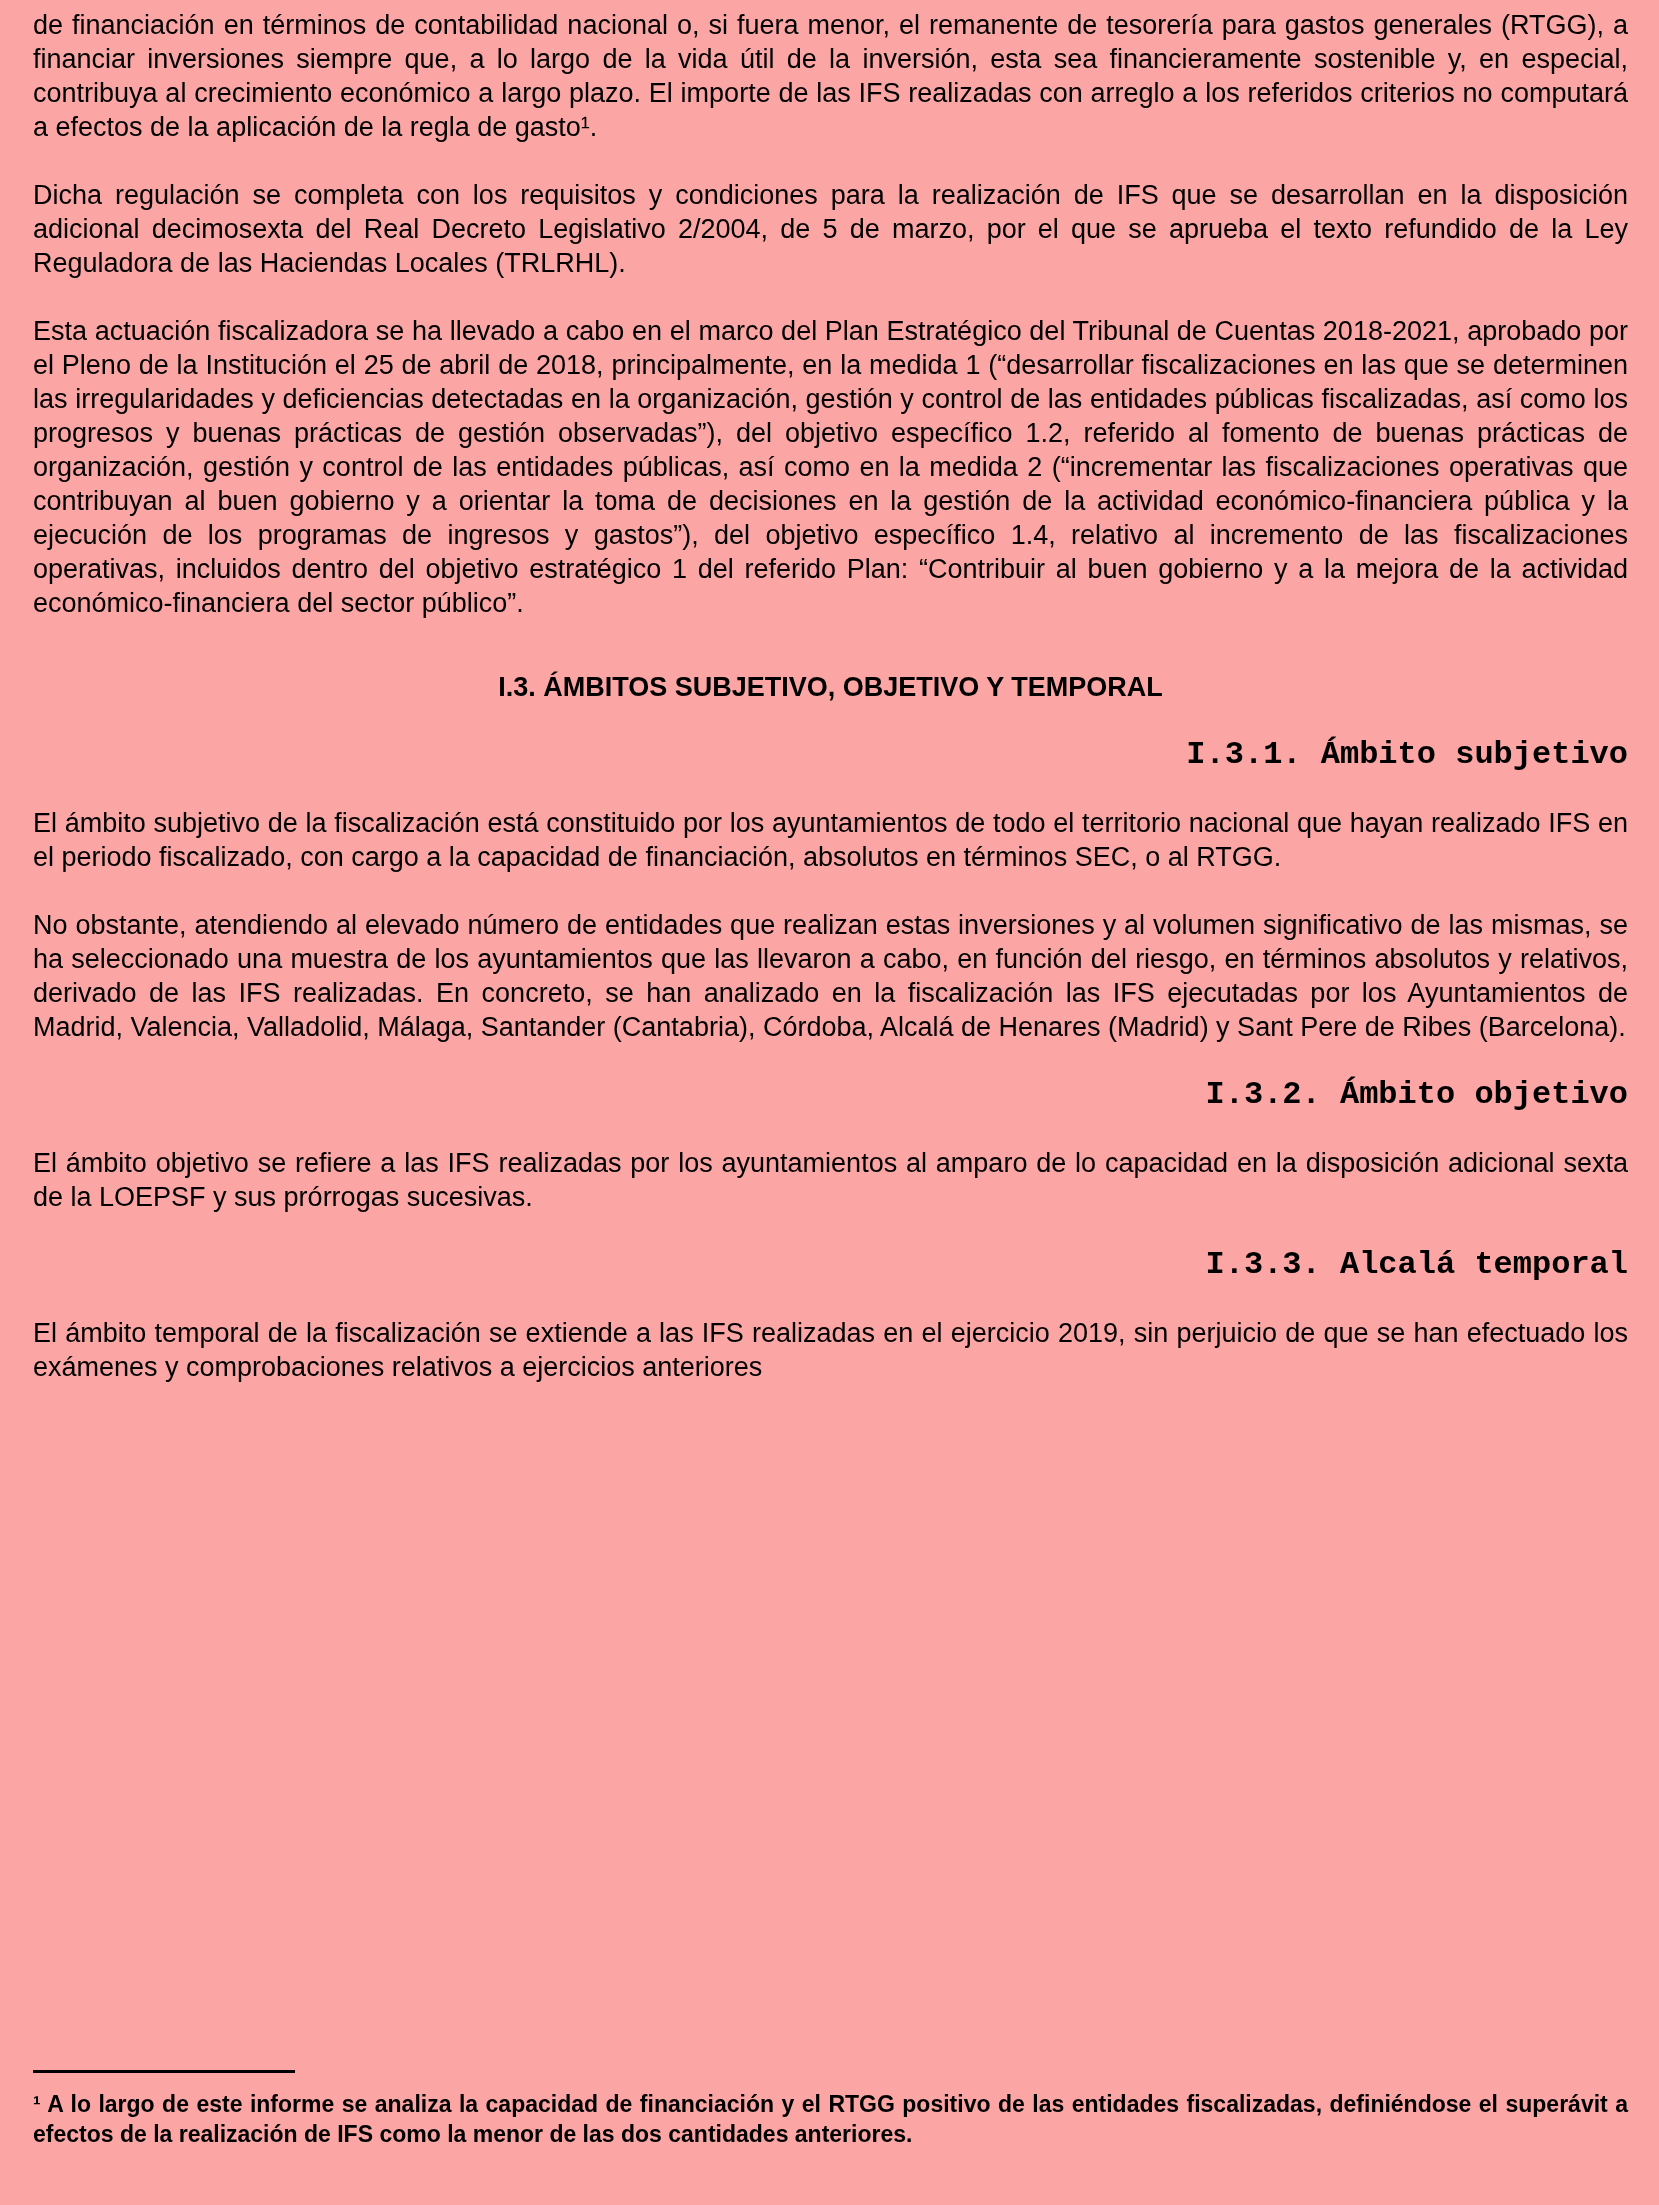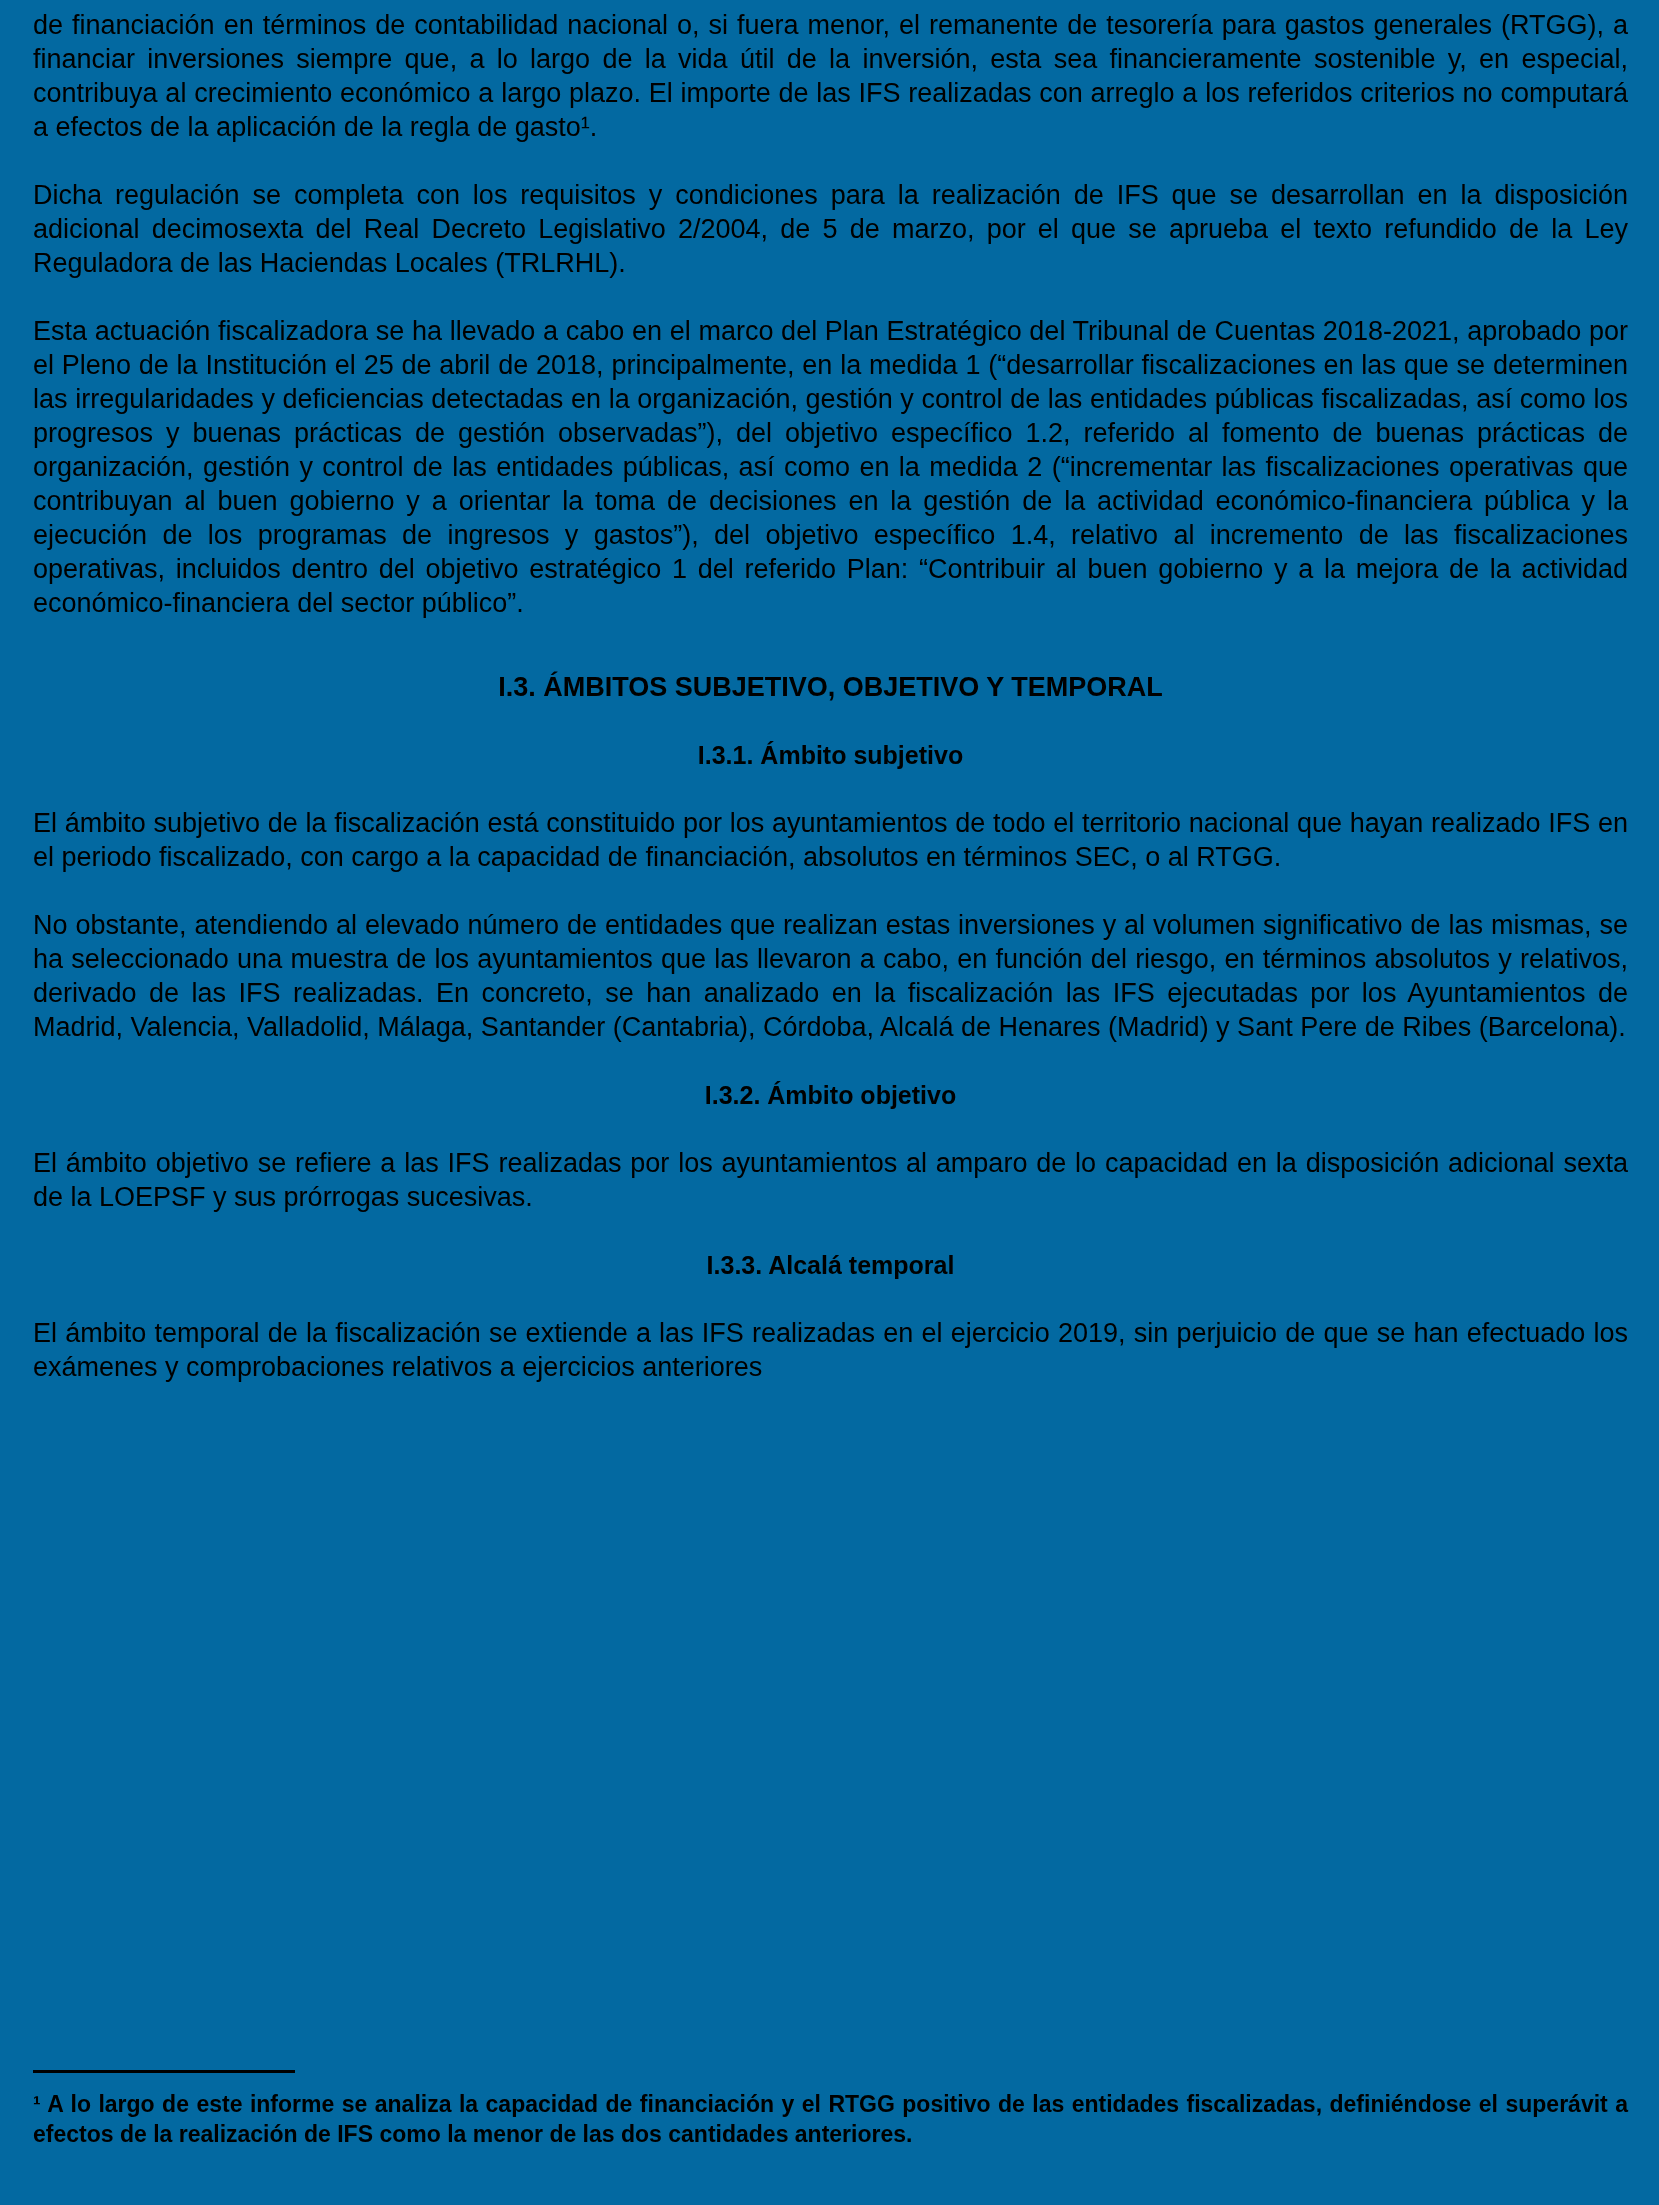--- a/index.html
+++ b/index.html
@@ -6,44 +6,45 @@
     margin: 0;
     padding: 0;
     background: #ffffff;
   }
   .page {
     position: relative;
     width: 1660px;
     height: 2205px;
     box-sizing: border-box;
     padding: 8px 32px 56px 33px;
-    background: #0369a1;
+    background: #fca5a5;
     color: #000000;
     font-family: "Liberation Sans", sans-serif;
     font-size: 27px;
     line-height: 34px;
     display: flex;
     flex-direction: column;
   }
   .para {
     margin: 0 0 34px 0;
     text-align: justify;
     text-justify: inter-word;
   }
   .h1 {
     font-size: 27px;
     font-weight: bold;
     margin: 16px 0 34px 0;
     text-align: center;
   }
   .h2 {
-    font-size: 25px;
+    font-size: 32px;
     font-weight: bold;
     margin: 0 0 34px 0;
-    text-align: center;
+    text-align: right;
+    font-family: Liberation Mono, monospace;
   }
   .footnote-area {
     margin-top: auto;
   }
   .footnote-rule {
     width: 262px;
     height: 0;
     border-top: 3.2px solid #000000;
     margin: 0 0 16px 0;
   }

